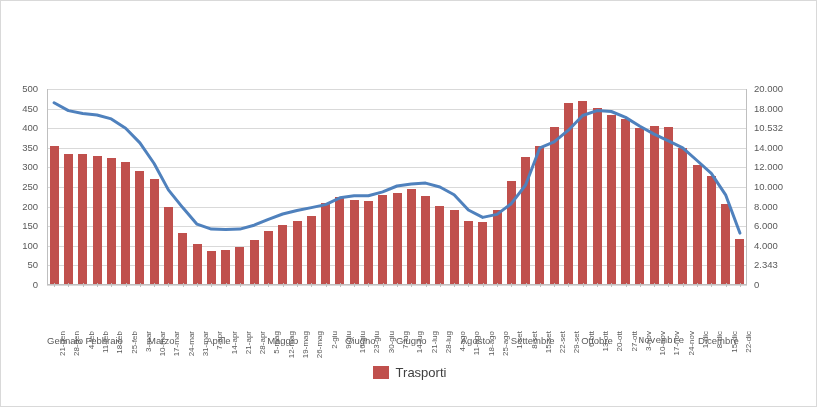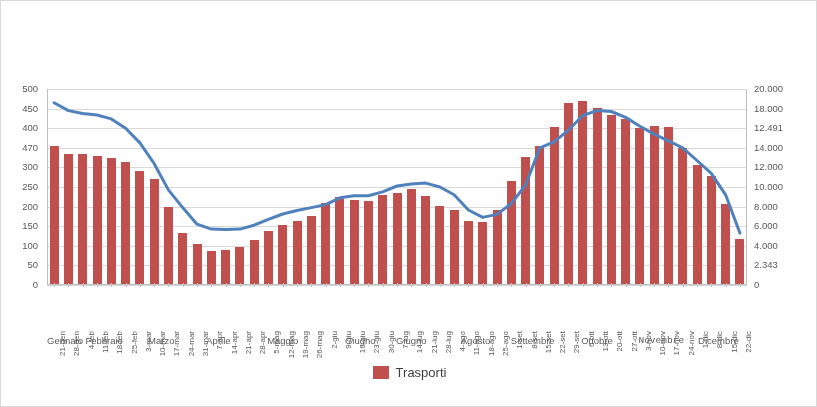--- a/index.html
+++ b/index.html
@@ -209,35 +209,35 @@
   </div>
 
   <div class="ylabels left" id="ylabels-left">
       <div class="ylab" style="top: 191px;">0</div>
       <div class="ylab" style="top: 171.4px;">50</div>
       <div class="ylab" style="top: 151.8px;">100</div>
       <div class="ylab" style="top: 132.2px;">150</div>
       <div class="ylab" style="top: 112.6px;">200</div>
       <div class="ylab" style="top: 93px;">250</div>
       <div class="ylab" style="top: 73.4px;">300</div>
-      <div class="ylab" style="top: 53.8px;">470</div>
+      <div class="ylab" style="top: 53.8px;">350</div>
       <div class="ylab" style="top: 34.2px; text-align: right;">400</div>
       <div class="ylab" style="top: 14.6px;">450</div>
       <div class="ylab" style="top: -5px;">500</div>
     </div>
   <div class="ylabels right" id="ylabels-right">
       <div class="ylab" style="top: 191px;">0</div>
       <div class="ylab" style="top: 171.4px;">2.343</div>
       <div class="ylab" style="top: 151.8px;">4.000</div>
       <div class="ylab" style="top: 132.2px;">6.000</div>
       <div class="ylab" style="top: 112.6px;">8.000</div>
       <div class="ylab" style="top: 93px;">10.000</div>
       <div class="ylab" style="top: 73.4px;">12.000</div>
       <div class="ylab" style="top: 53.8px; text-align: right;">14.000</div>
-      <div class="ylab" style="top: 34.2px;">12.491</div>
+      <div class="ylab" style="top: 34.2px;">10.532</div>
       <div class="ylab" style="top: 14.6px;">18.000</div>
       <div class="ylab" style="top: -5px;">20.000</div>
     </div>
 
   <div id="plot">
     <div id="grid">
         <div class="gridline" style="top: 196px;"></div>
         <div class="gridline" style="top: 176px;"></div>
         <div class="gridline" style="top: 157px;"></div>
         <div class="gridline" style="top: 137px;"></div>

